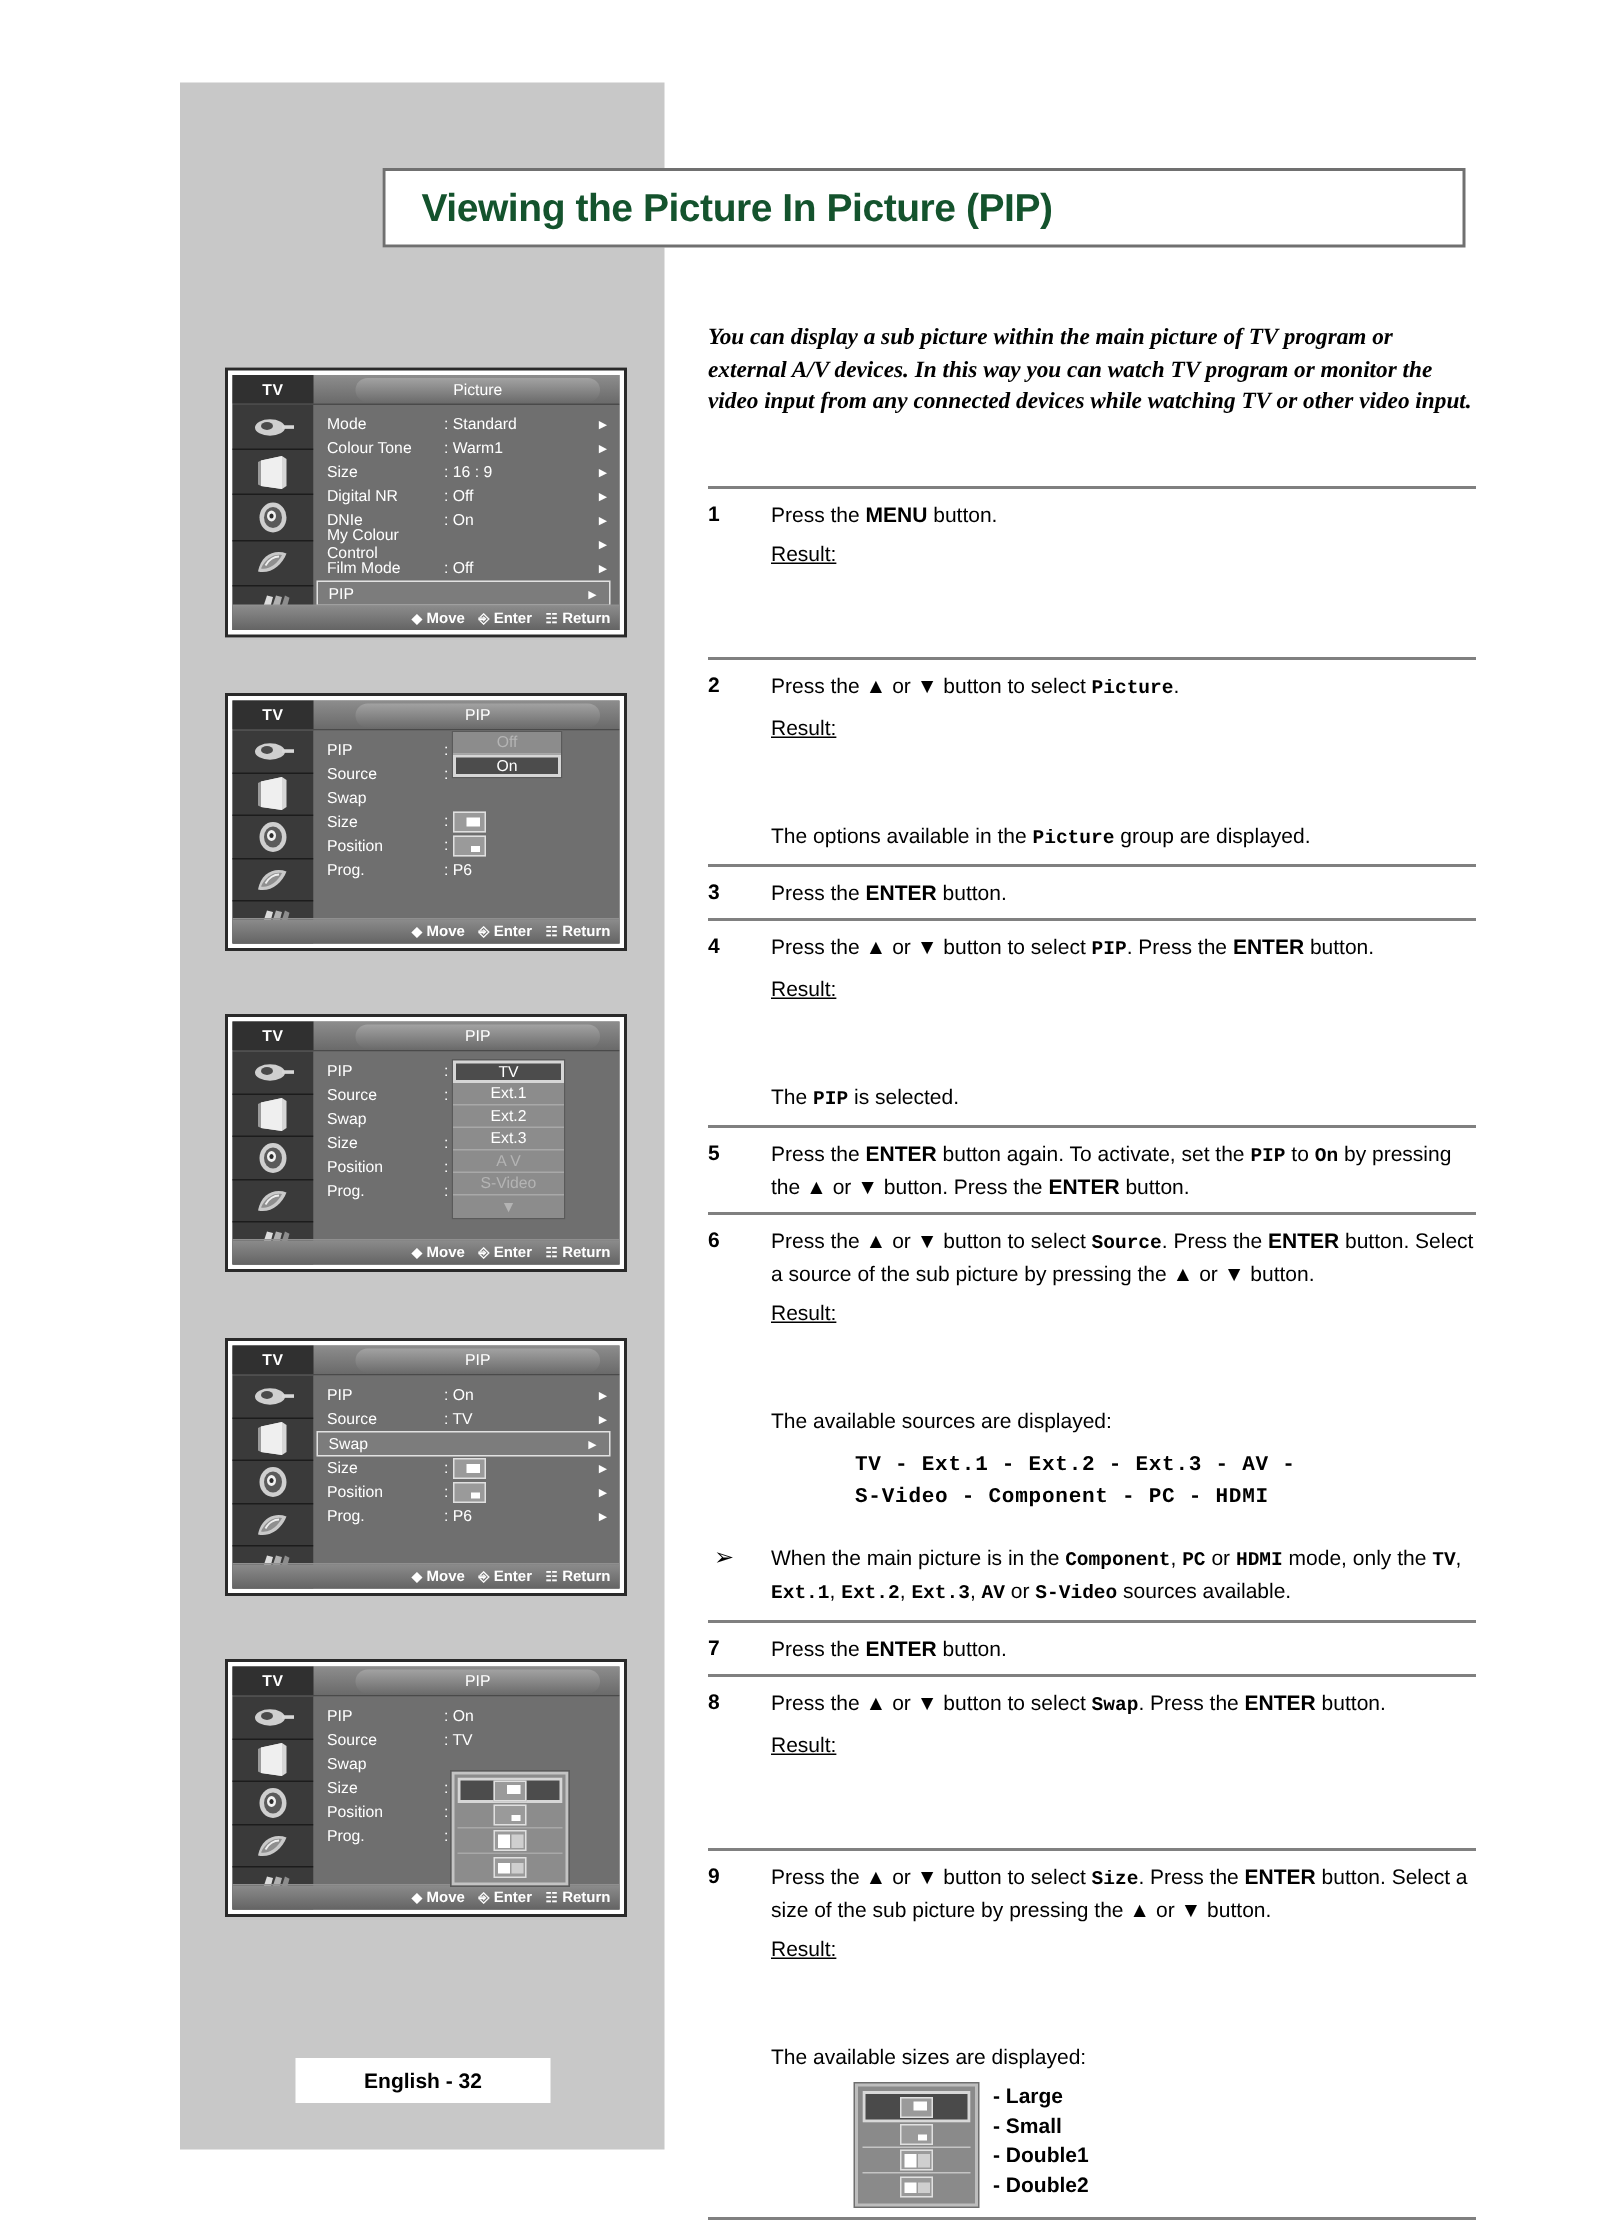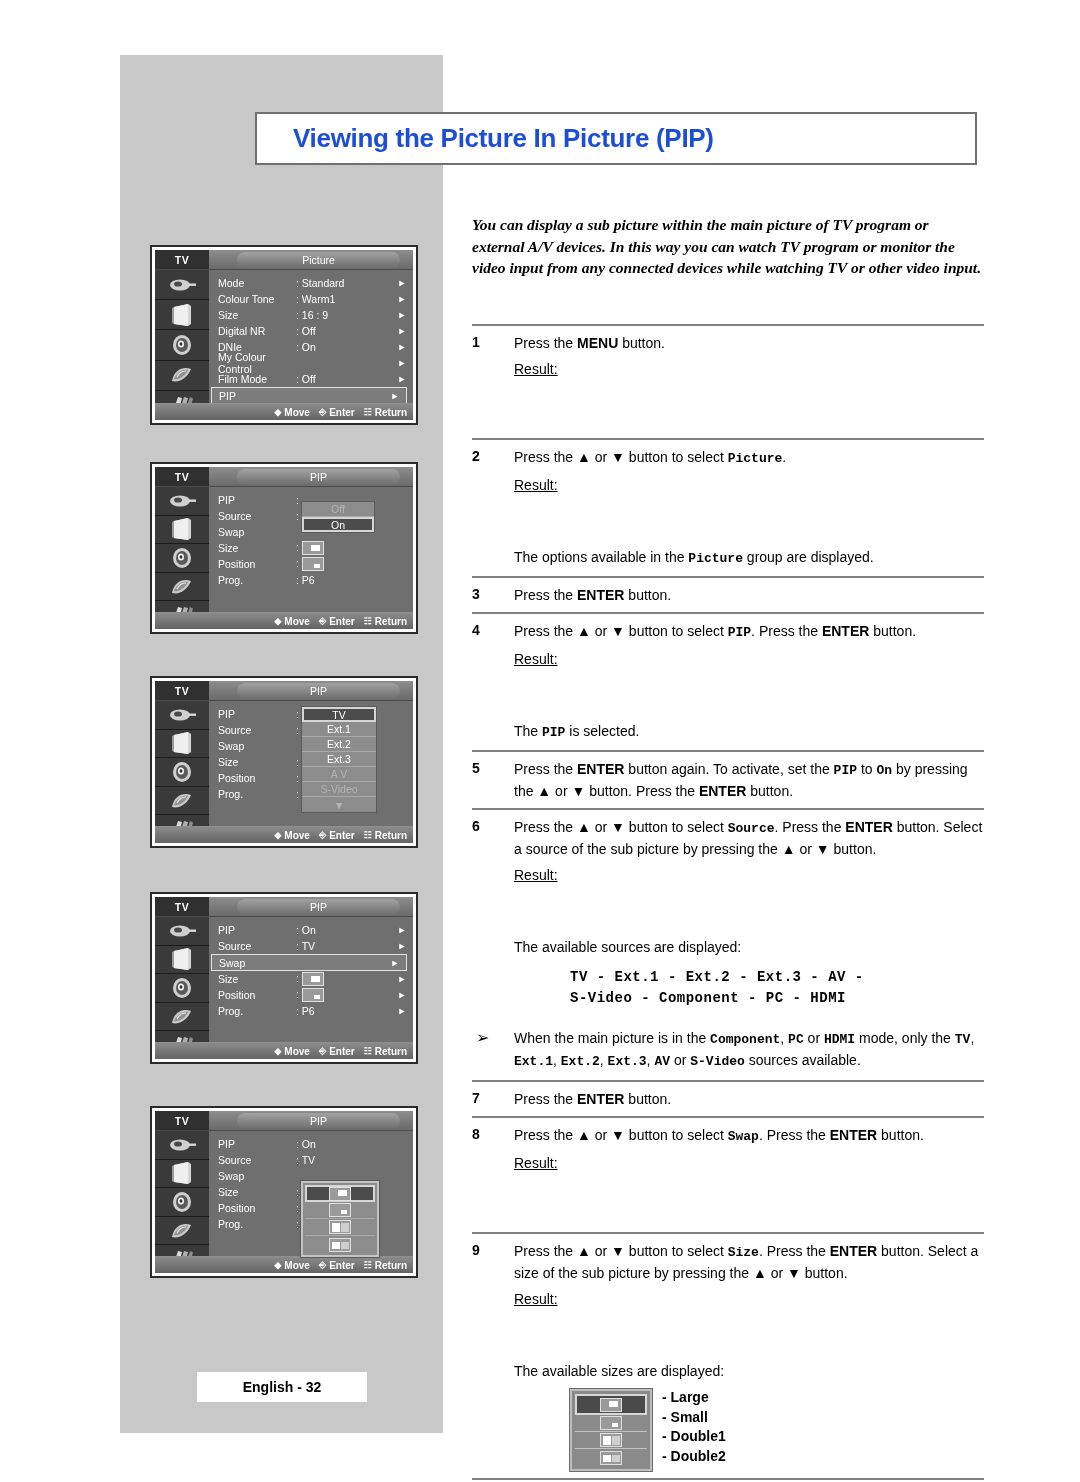--- a/index.html
+++ b/index.html
@@ -25,22 +25,22 @@
     left: 255px; top: 112px;
     width: 722px; height: 53px;
     background: #ffffff;
     border: 2px solid #707070;
     display: flex;
     align-items: center;
   }
   .title-text {
     font-size: 26px;
     font-weight: bold;
-    color: #1d4ed8;
-    padding-left: 36px;
+    color: #14532d;
+    padding-left: 24px;
     letter-spacing: -0.3px;
   }
 
   
   .intro {
     position: absolute;
     left: 472px; top: 214px;
     width: 510px;
     font-size: 15.5px;
     font-style: italic;
@@ -580,21 +580,21 @@
             <div class="osd-row ">
        <span class="lbl">Position</span>
        <span class="val">: <span class="pip-glyph-box" style="width:22px;height:14px"><i style="right:3px;bottom:2.5px;width:6px;height:4px"></i></span></span>
        <span class="arr"></span>
      </div>
             <div class="osd-row ">
        <span class="lbl">Prog.</span>
        <span class="val">: P6</span>
        <span class="arr"></span>
      </div>
-          <div class="popup" style="left:92px;top:14px;width:74px;">
+          <div class="popup" style="left:92px;top:0;width:74px;">
               <div class="p-item dim">Off</div>
               <div class="p-item sel">On</div>
             </div>
         </div>
       </div>
       <div class="osd-foot">
         <span><span class="ico-small">◆</span>Move</span>
         <span><span class="ico-small">⎆</span>Enter</span>
         <span><span class="ico-small">☷</span>Return</span>
       </div>

